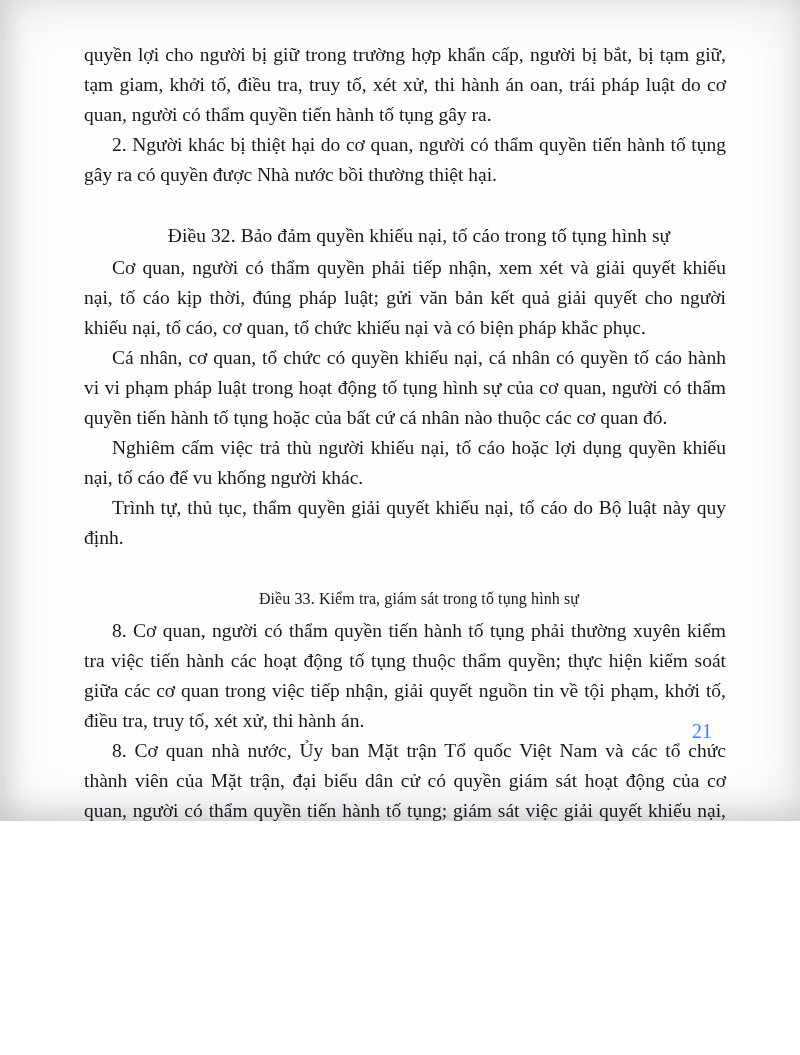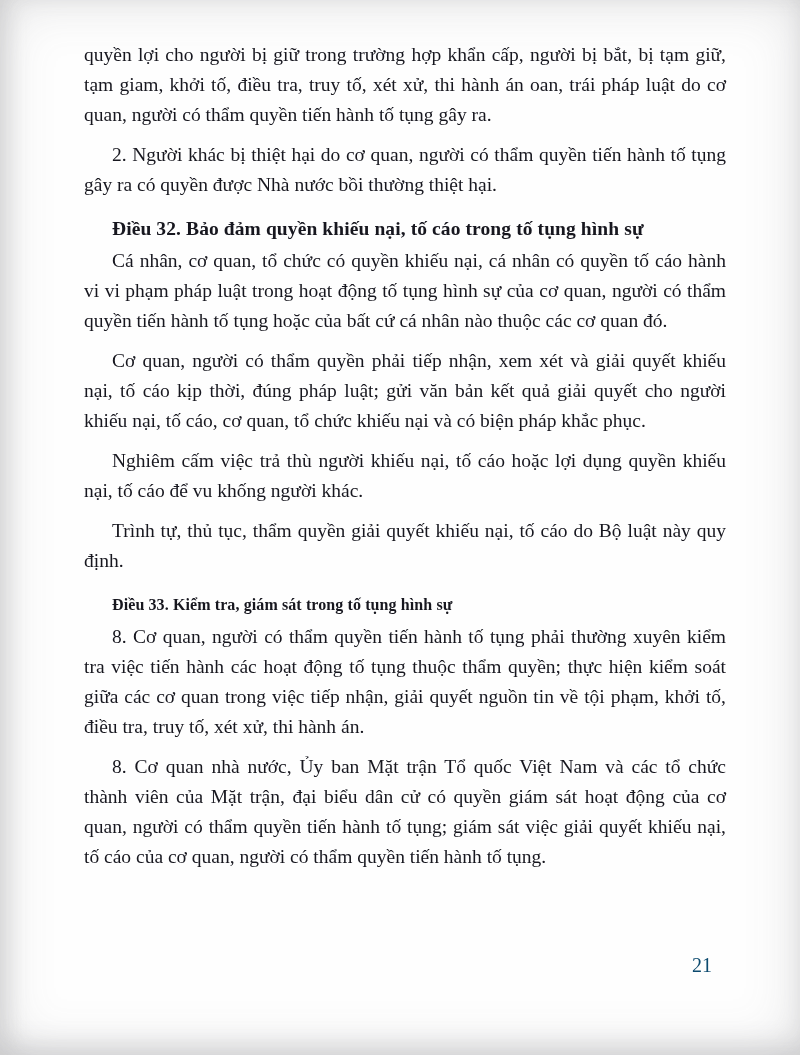--- a/index.html
+++ b/index.html
@@ -8,21 +8,21 @@
   html, body {
     width: 800px;
     height: 1055px;
     background: #ffffff;
     font-family: "Liberation Serif", "DejaVu Serif", serif;
   }
 
   .scan-page {
     position: relative;
     width: 800px;
-    height: 1055px;
+    height: 821px;
     background: #fefefe;
     
     box-shadow:
       inset 0 0 55px rgba(90, 90, 95, 0.18),
       inset 0 -14px 22px rgba(90, 90, 95, 0.12),
       inset 14px 0 20px rgba(90, 90, 95, 0.08);
     overflow: hidden;
   }
 
   .page-body {
@@ -39,56 +39,56 @@
   .para {
     text-indent: 28px;
   }
 
   .para-flush {
     text-indent: 0;
   }
 
   .para + .para,
   .para-flush + .para {
-    margin-top: 10px;
+    margin-top: 0;
   }
 
   .heading {
-    font-weight: bold;
+    font-weight: normal;
     text-indent: 28px;
-    text-align: left;
-    margin-top: 14px;
+    text-align: center;
+    margin-top: 31px;
     margin-bottom: 2px;
     letter-spacing: 0.1px;
   }
 
   .page-number {
     position: absolute;
     right: 88px;
     bottom: 78px;
     font-size: 20px;
-    color: #0c4a6e;
+    color: #3b82f6;
   }
 </style>
 </head>
 <body>
 
 <div class="scan-page">
 
   <div class="page-body">
 
     <p class="para-flush">quyền lợi cho người bị giữ trong trường hợp khẩn cấp, người bị bắt, bị tạm giữ, tạm giam, khởi tố, điều tra, truy tố, xét xử, thi hành án oan, trái pháp luật do cơ quan, người có thẩm quyền tiến hành tố tụng gây ra.</p>
 
     <p class="para">2. Người khác bị thiệt hại do cơ quan, người có thẩm quyền tiến hành tố tụng gây ra có quyền được Nhà nước bồi thường thiệt hại.</p>
 
     <h2 class="heading" style="font-size: 19.5px;">Điều 32. Bảo đảm quyền khiếu nại, tố cáo trong tố tụng hình sự</h2>
 
+    <p class="para">Cơ quan, người có thẩm quyền phải tiếp nhận, xem xét và giải quyết khiếu nại, tố cáo kịp thời, đúng pháp luật; gửi văn bản kết quả giải quyết cho người khiếu nại, tố cáo, cơ quan, tổ chức khiếu nại và có biện pháp khắc phục.</p>
+
     <p class="para">Cá nhân, cơ quan, tổ chức có quyền khiếu nại, cá nhân có quyền tố cáo hành vi vi phạm pháp luật trong hoạt động tố tụng hình sự của cơ quan, người có thẩm quyền tiến hành tố tụng hoặc của bất cứ cá nhân nào thuộc các cơ quan đó.</p>
-
-    <p class="para">Cơ quan, người có thẩm quyền phải tiếp nhận, xem xét và giải quyết khiếu nại, tố cáo kịp thời, đúng pháp luật; gửi văn bản kết quả giải quyết cho người khiếu nại, tố cáo, cơ quan, tổ chức khiếu nại và có biện pháp khắc phục.</p>
 
     <p class="para">Nghiêm cấm việc trả thù người khiếu nại, tố cáo hoặc lợi dụng quyền khiếu nại, tố cáo để vu khống người khác.</p>
 
     <p class="para">Trình tự, thủ tục, thẩm quyền giải quyết khiếu nại, tố cáo do Bộ luật này quy định.</p>
 
     <h2 class="heading" style="font-size: 16px;">Điều 33. Kiểm tra, giám sát trong tố tụng hình sự</h2>
 
     <p class="para">8. Cơ quan, người có thẩm quyền tiến hành tố tụng phải thường xuyên kiểm tra việc tiến hành các hoạt động tố tụng thuộc thẩm quyền; thực hiện kiểm soát giữa các cơ quan trong việc tiếp nhận, giải quyết nguồn tin về tội phạm, khởi tố, điều tra, truy tố, xét xử, thi hành án.</p>
 
     <p class="para">8. Cơ quan nhà nước, Ủy ban Mặt trận Tổ quốc Việt Nam và các tổ chức thành viên của Mặt trận, đại biểu dân cử có quyền giám sát hoạt động của cơ quan, người có thẩm quyền tiến hành tố tụng; giám sát việc giải quyết khiếu nại, tố cáo của cơ quan, người có thẩm quyền tiến hành tố tụng.</p>

